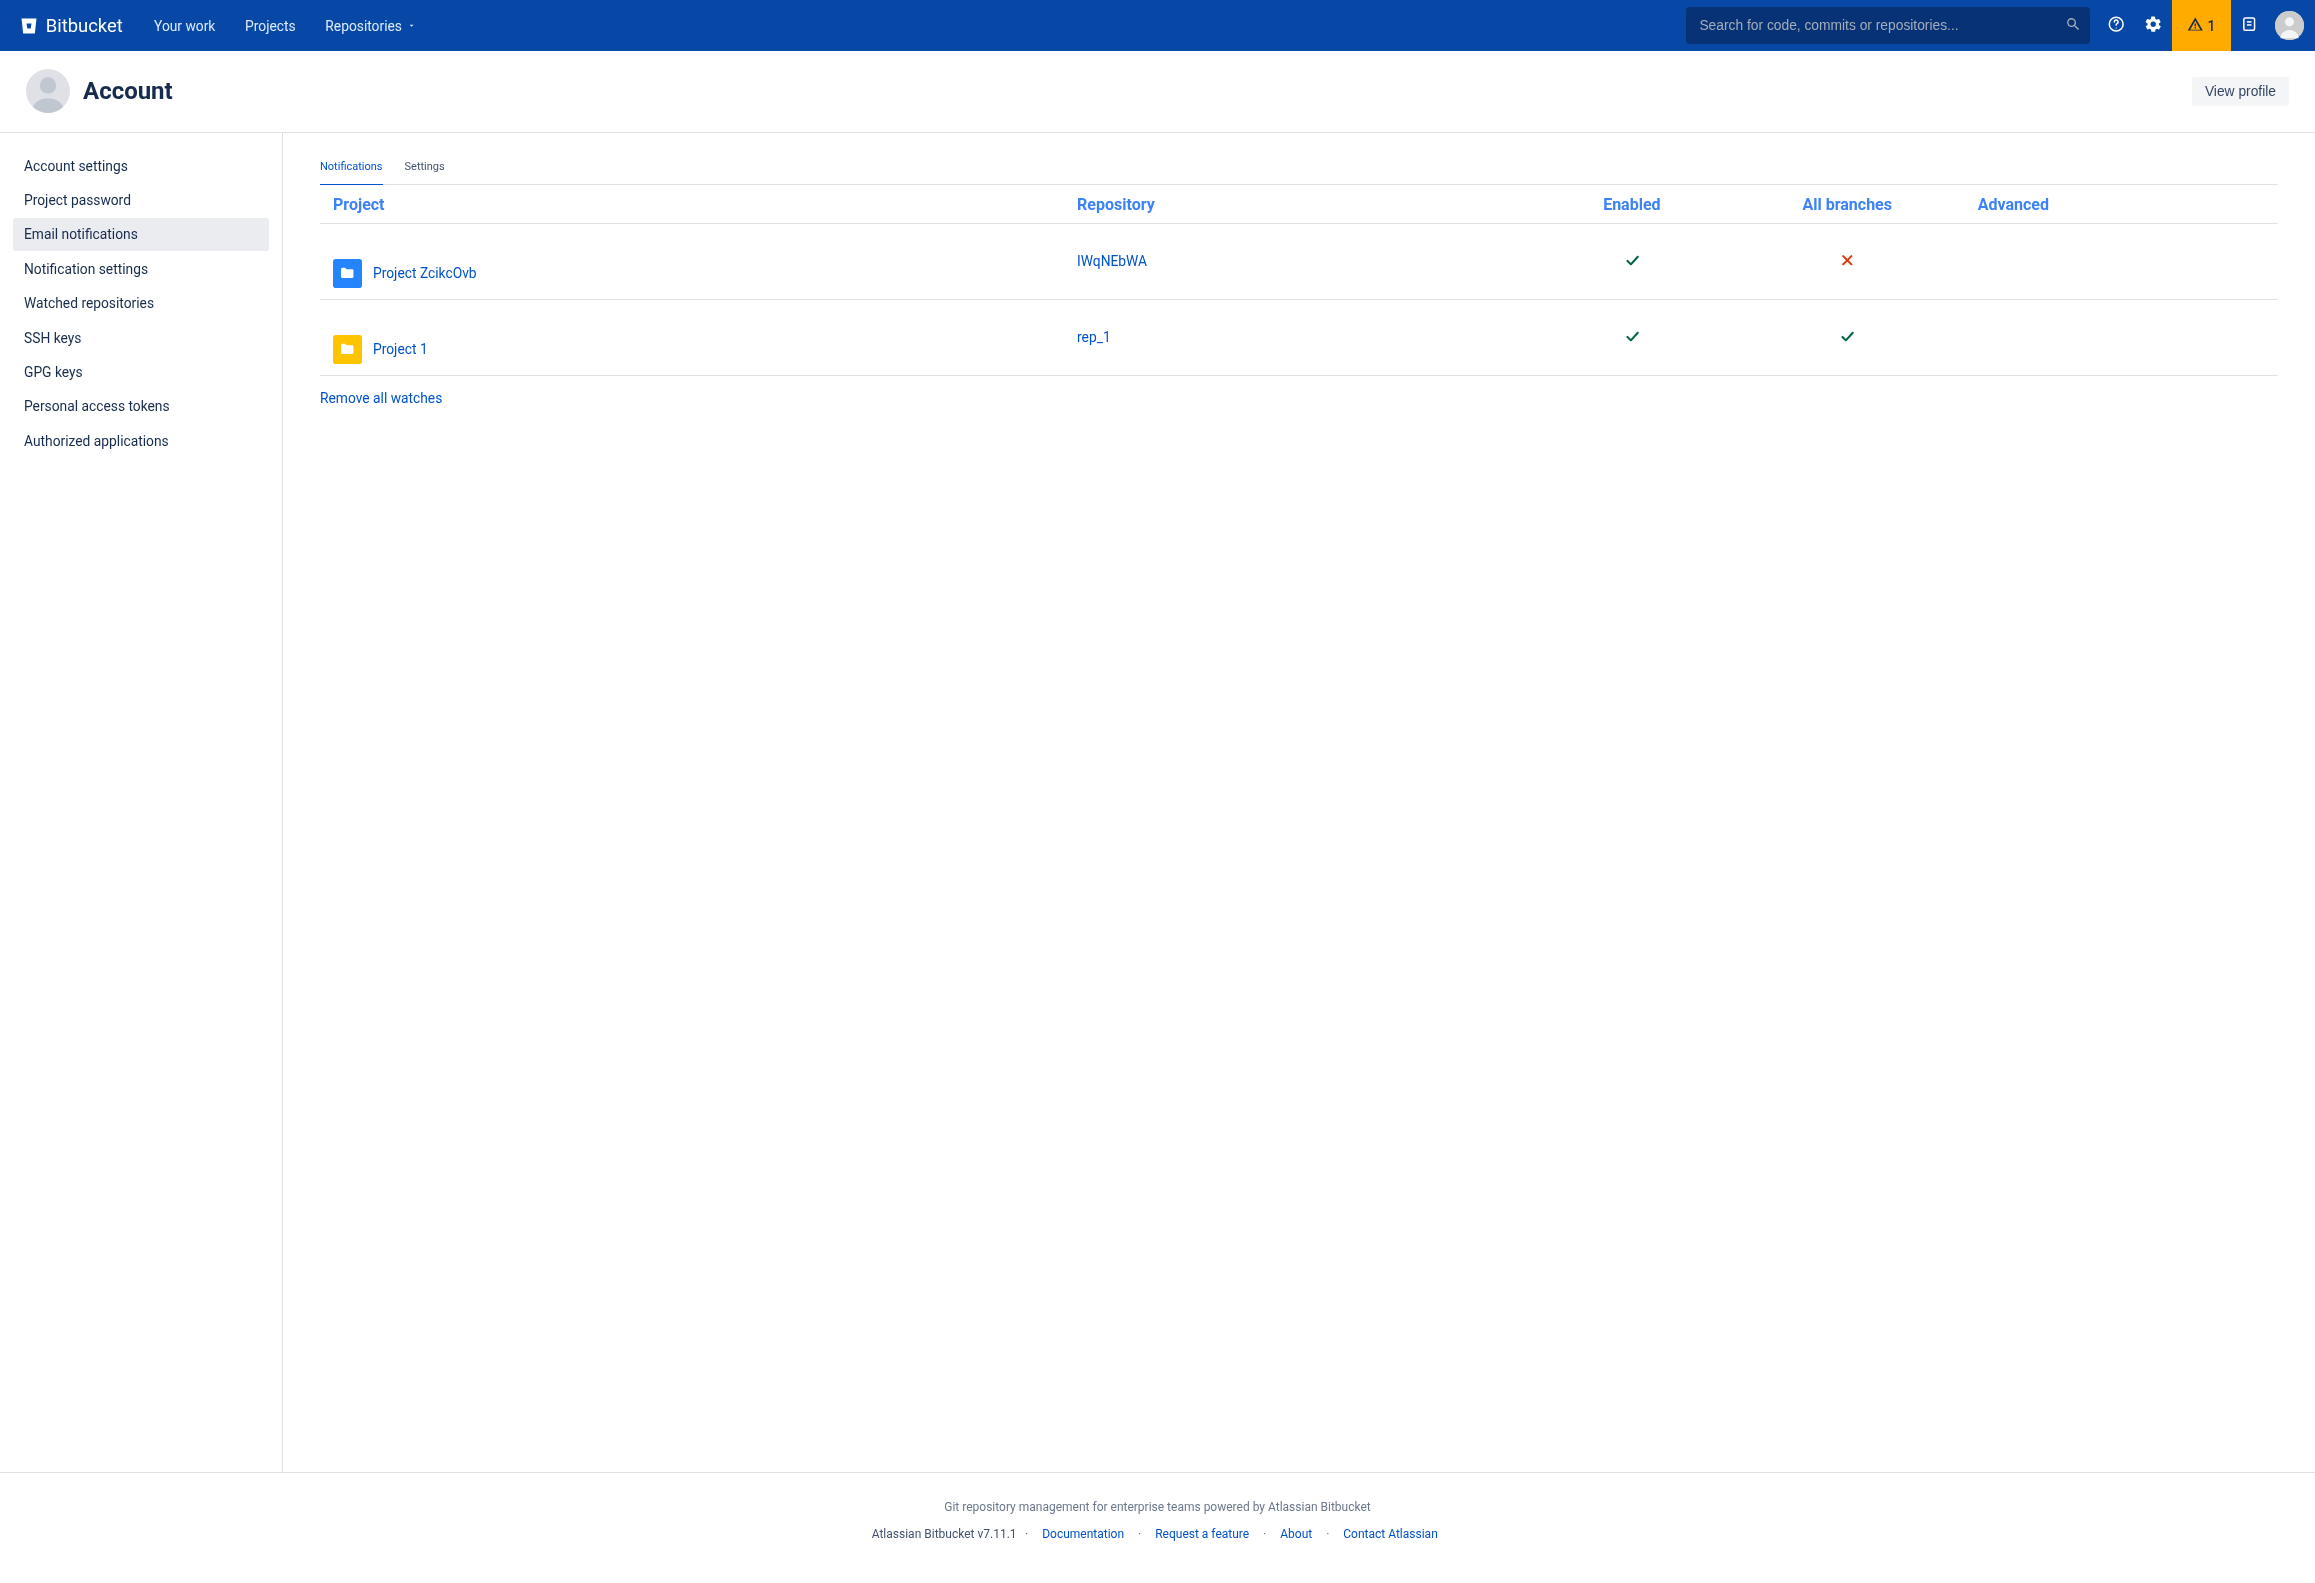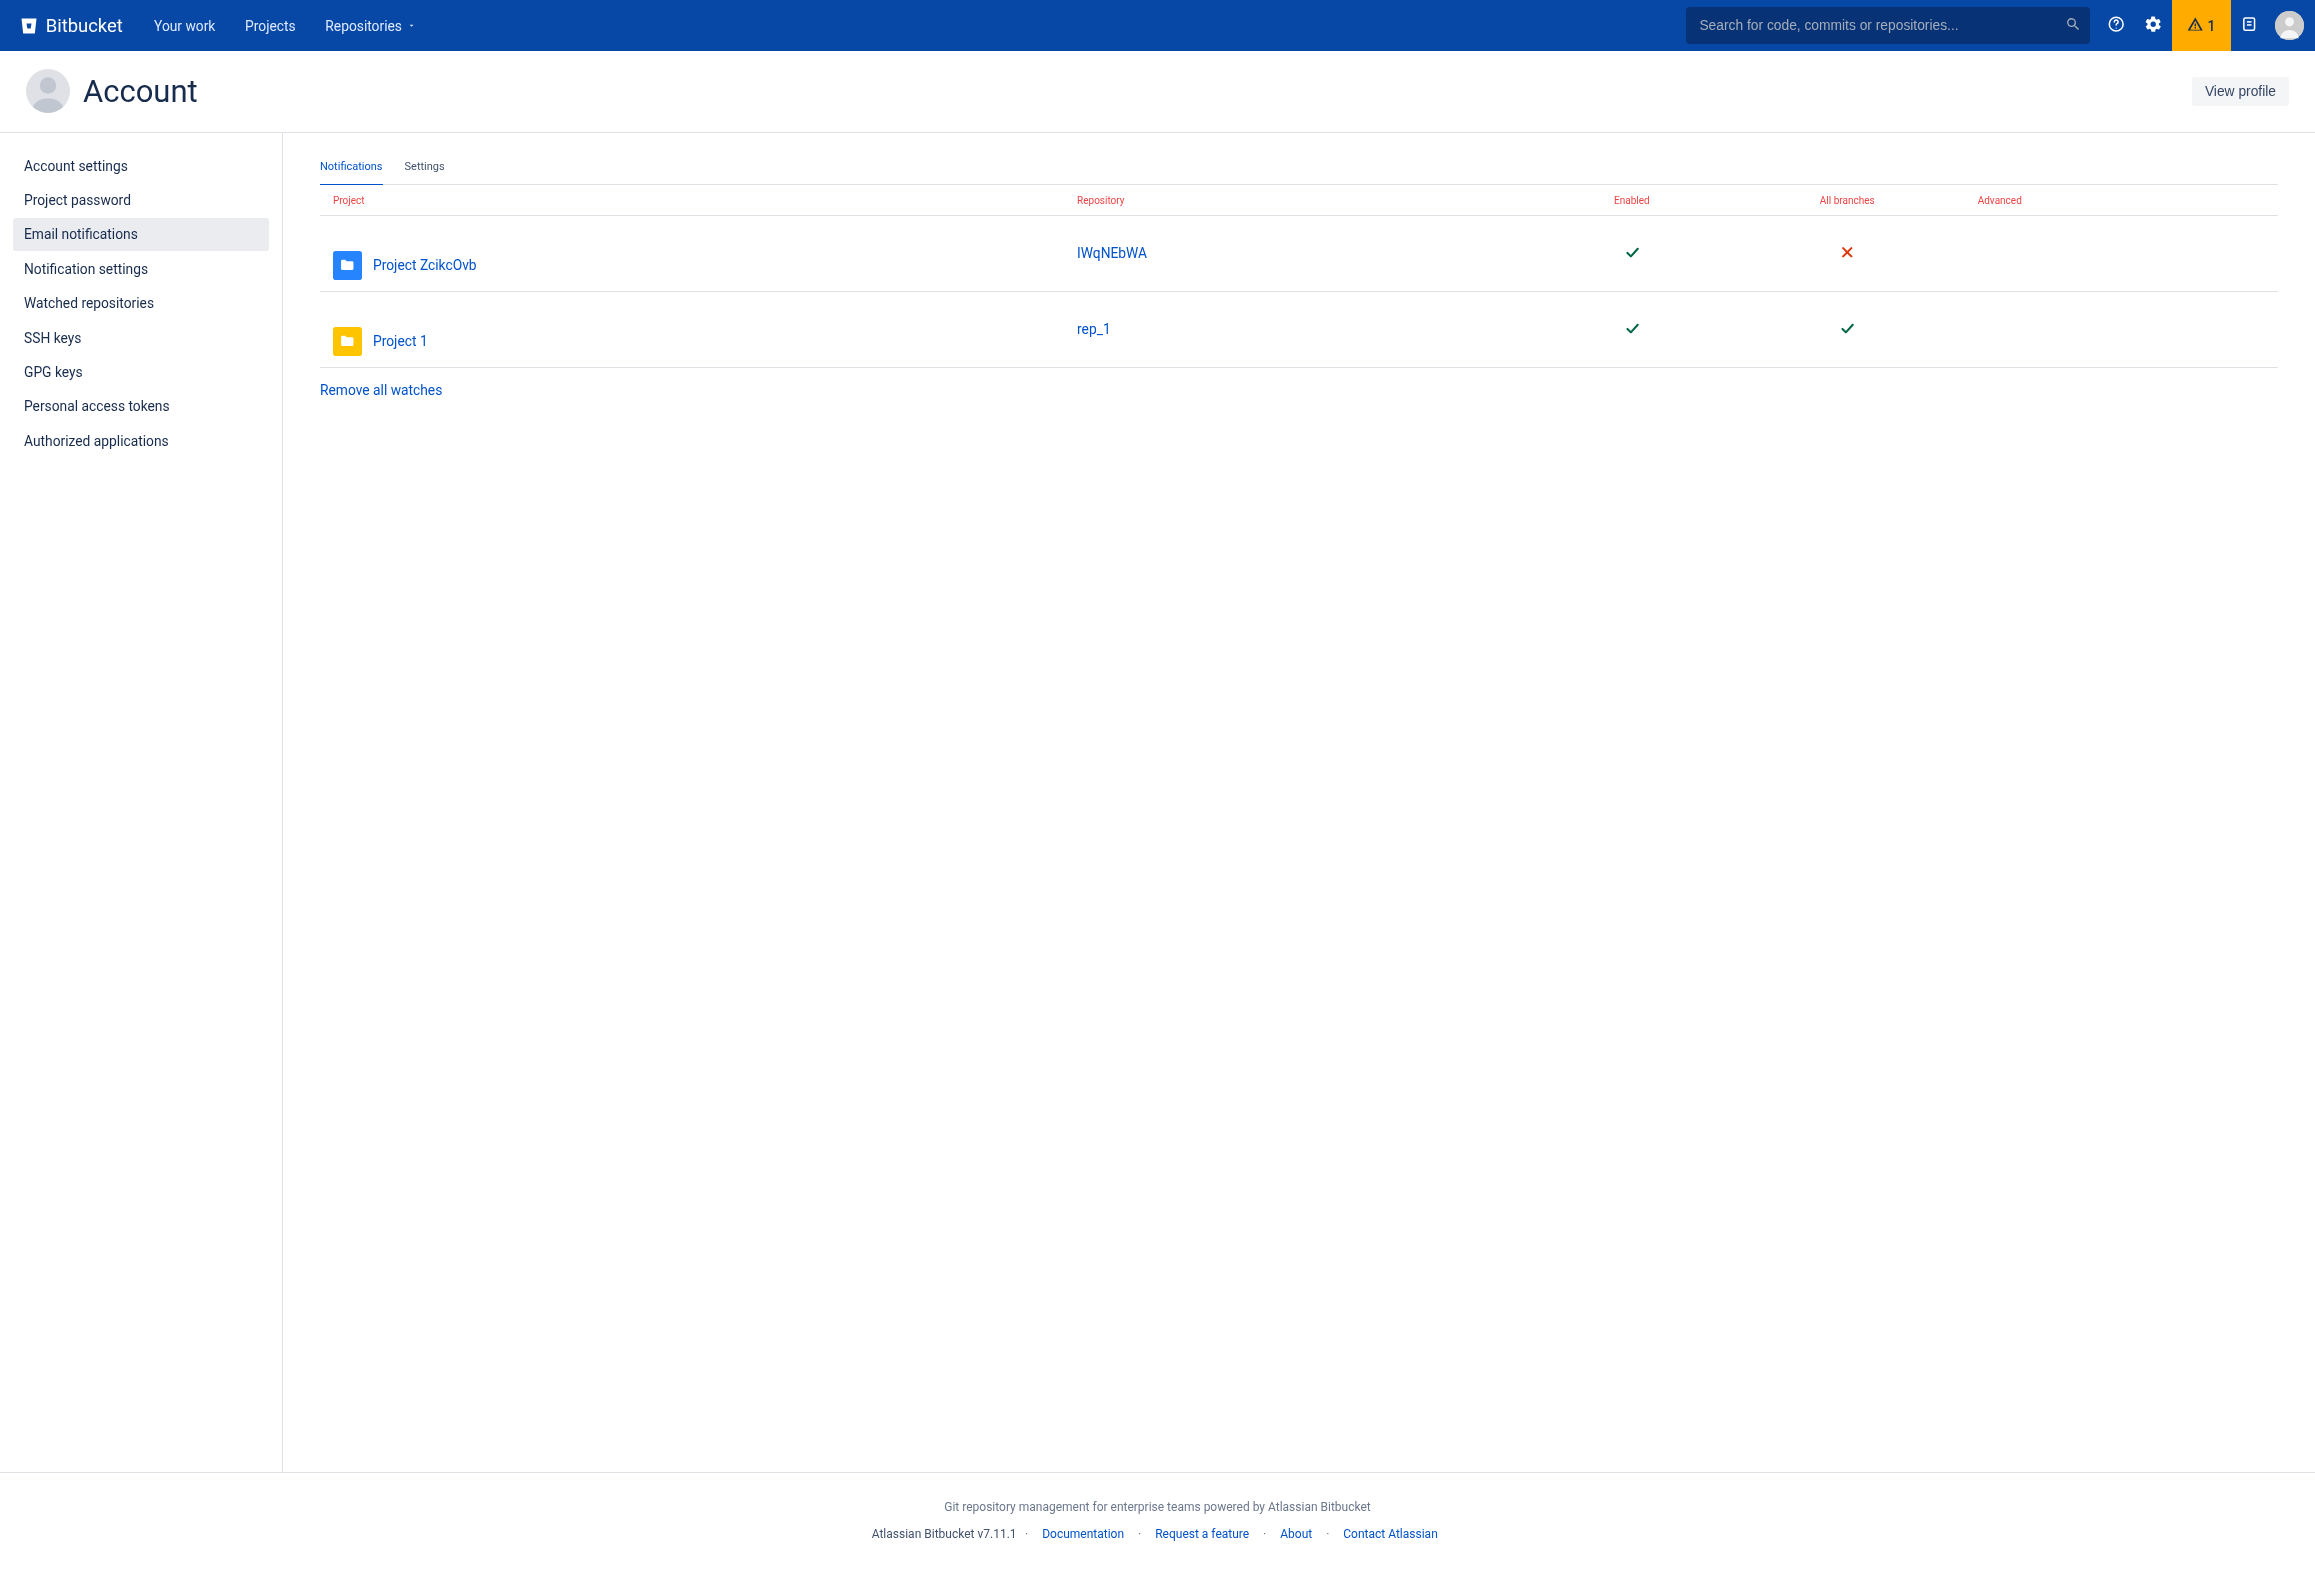--- a/index.html
+++ b/index.html
@@ -95,22 +95,22 @@
   }
   .page-avatar {
     width: 44px; height: 44px;
     border-radius: 50%;
     background: #dfe1e6;
     display: flex; align-items: flex-end; justify-content: center;
     overflow: hidden;
     margin-right: 13px;
   }
   .page-title {
-    font-size: 31px;
-    font-weight: 400;
+    font-size: 24px;
+    font-weight: 700;
     color: #172b4d;
   }
   .page-header-spacer { flex: 1; }
   .view-profile-btn {
     background: #f4f5f7;
     border: none;
     border-radius: 2.8px;
     padding: 7.3px 13px;
     font-size: 13.8px;
     color: #344563;
@@ -155,23 +155,23 @@
   }
   .tab.active {
     color: #0052cc;
     border-bottom-color: #0052cc;
   }
 
   
   .watch-table { width: 100%; border-collapse: collapse; }
   .watch-table th {
     text-align: left;
-    font-weight: 400;
-    font-size: 10px;
-    color: #ef4444;
+    font-weight: 700;
+    font-size: 16px;
+    color: #3b82f6;
     padding: 9.2px 13px 9.2px 13px;
     border-bottom: 0.9px solid #dfe1e6;
   }
   .watch-table td {
     padding: 11px 13px;
     border-bottom: 0.9px solid #dfe1e6;
     font-size: 13.8px;
     vertical-align: middle;
   }
   .proj-cell { display: flex; align-items: center; gap: 11px; margin-top: 24px; }

